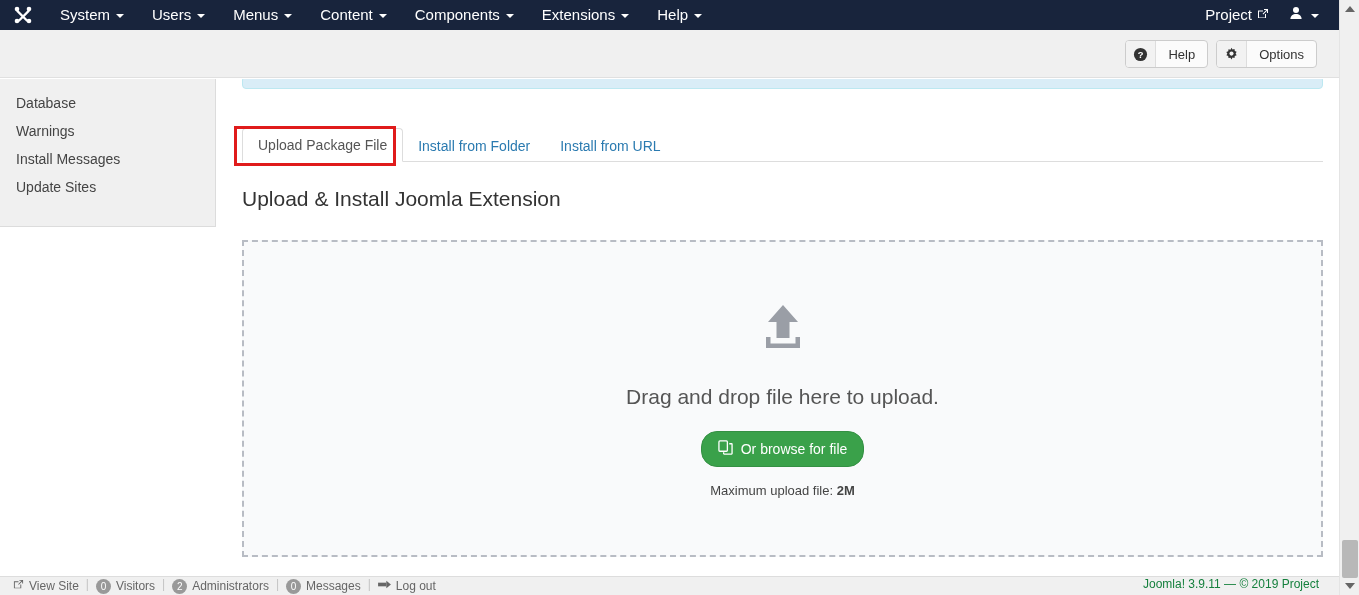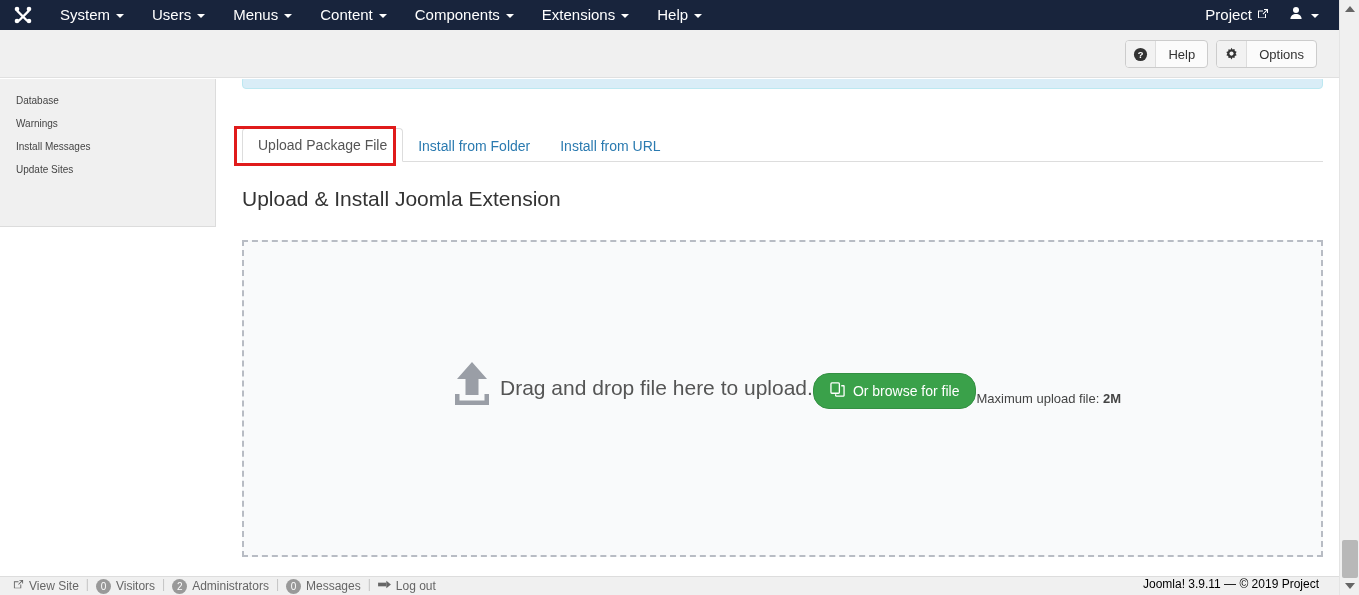--- a/index.html
+++ b/index.html
@@ -145,21 +145,21 @@
     position: absolute;
     left: 0; top: 79px;
     width: 216px;
     height: 148px;
     background: #f0f0f0;
     border-right: 1px solid #dcdcdc;
     border-bottom: 1px solid #dcdcdc;
     padding-top: 10px;
   }
   .side-item {
-    font-size: 10px;
+    font-size: 14px;
     color: #444444;
     padding: 6px 16px;
     cursor: pointer;
     white-space: nowrap;
   }
 
   
   .content {
     position: absolute;
     left: 217px; top: 79px;
@@ -228,21 +228,21 @@
   }
 
   .dropzone {
     position: absolute;
     left: 25px; top: 161px;
     width: 1081px;
     height: 317px;
     border: 2px dashed #b8bcc4;
     background: #f9fafb;
     display: flex;
-    flex-direction: row;
+    flex-direction: column;
     align-items: center;
     justify-content: center;
   }
   .upload-icon { margin-bottom: 26px; }
   .drop-text {
     font-size: 21px;
     color: #555555;
     margin-bottom: 22px;
   }
   .browse-btn {
@@ -299,21 +299,21 @@
     height: 15px;
     border-radius: 8px;
     background: #999999;
     color: #ffffff;
     font-size: 10px;
     padding: 0 4px;
   }
   .foot-right {
     margin-left: auto;
     font-size: 12px;
-    color: #000000;
+    color: #15803d;
     padding-right: 14px;
     white-space: nowrap;
   }
 
   
   .scrollbar {
     position: absolute;
     right: 0; top: 0;
     width: 20px;
     height: 595px;

